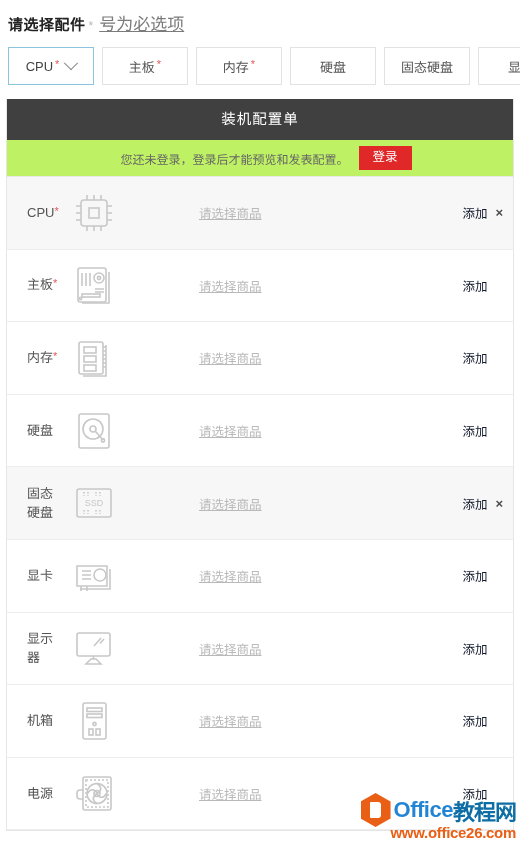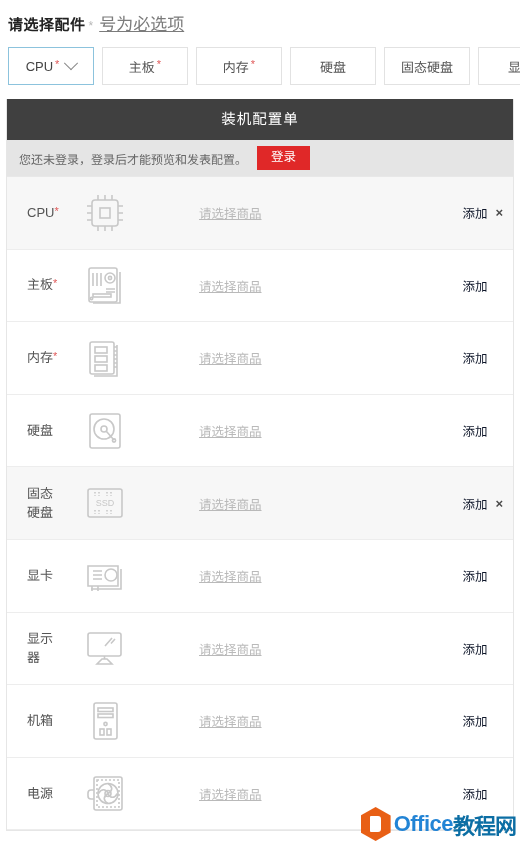--- a/index.html
+++ b/index.html
@@ -100,21 +100,22 @@
     letter-spacing: 1px;
   }
   .login-bar {
     height: 36px;
     display: flex;
     align-items: center;
     padding-left: 12px;
     border-bottom: 1px solid #e8e8e8;
     font-size: 12px;
     color: #666;
-    background: #e5e5e5;
+    background: #bef264;
+    justify-content: center;
   }
   .login-bar .login-btn {
     background: #e02828;
     color: #fff;
     font-size: 12.5px;
     padding: 5px 14px;
     margin-left: 10px;
     cursor: pointer;
     line-height: 1.1;
   }
@@ -144,21 +145,21 @@
     color: #e05a5a;
     font-size: 11px;
     position: relative;
     top: -2px;
   }
   .row .icon {
     width: 66px;
     min-width: 66px;
     display: flex;
     align-items: center;
-    justify-content: flex-end;
+    justify-content: center;
   }
   .row .icon svg {
     display: block;
   }
   .row .pick {
     flex: 1;
     text-align: left;
     padding-left: 72px;
     font-size: 12.5px;
     color: #b9b9b9;
@@ -442,13 +443,14 @@
 </div>
 
 <div class="watermark">
   <div class="wm-line1">
     <div class="wm-hex">
         <span></span>
       </div>
     <span class="wm-office">Office</span>
       <span class="wm-cn">教程网</span>
   </div>
+  <div class="wm-url">www.office26.com</div>
 </div>
 
 </body></html>

